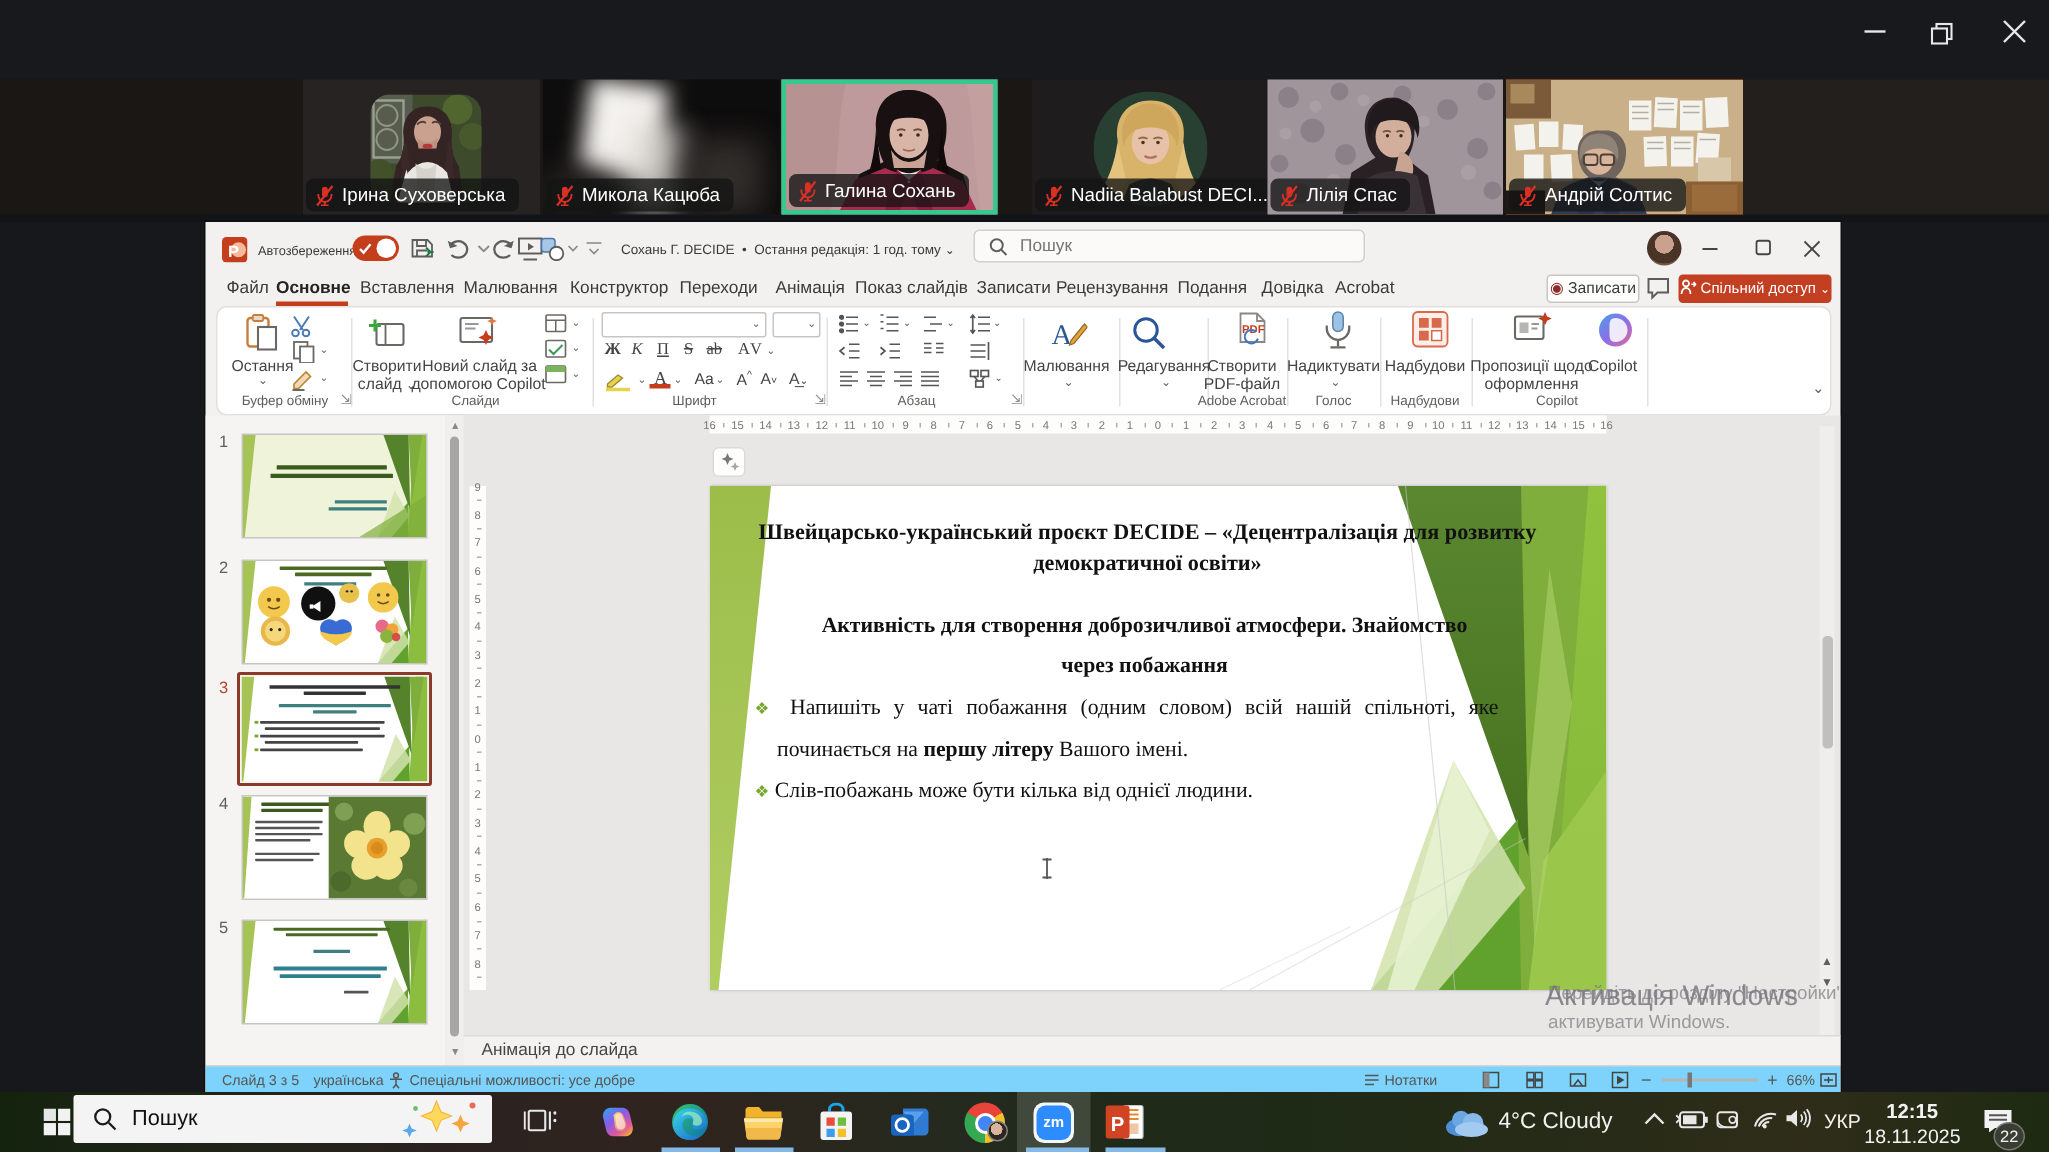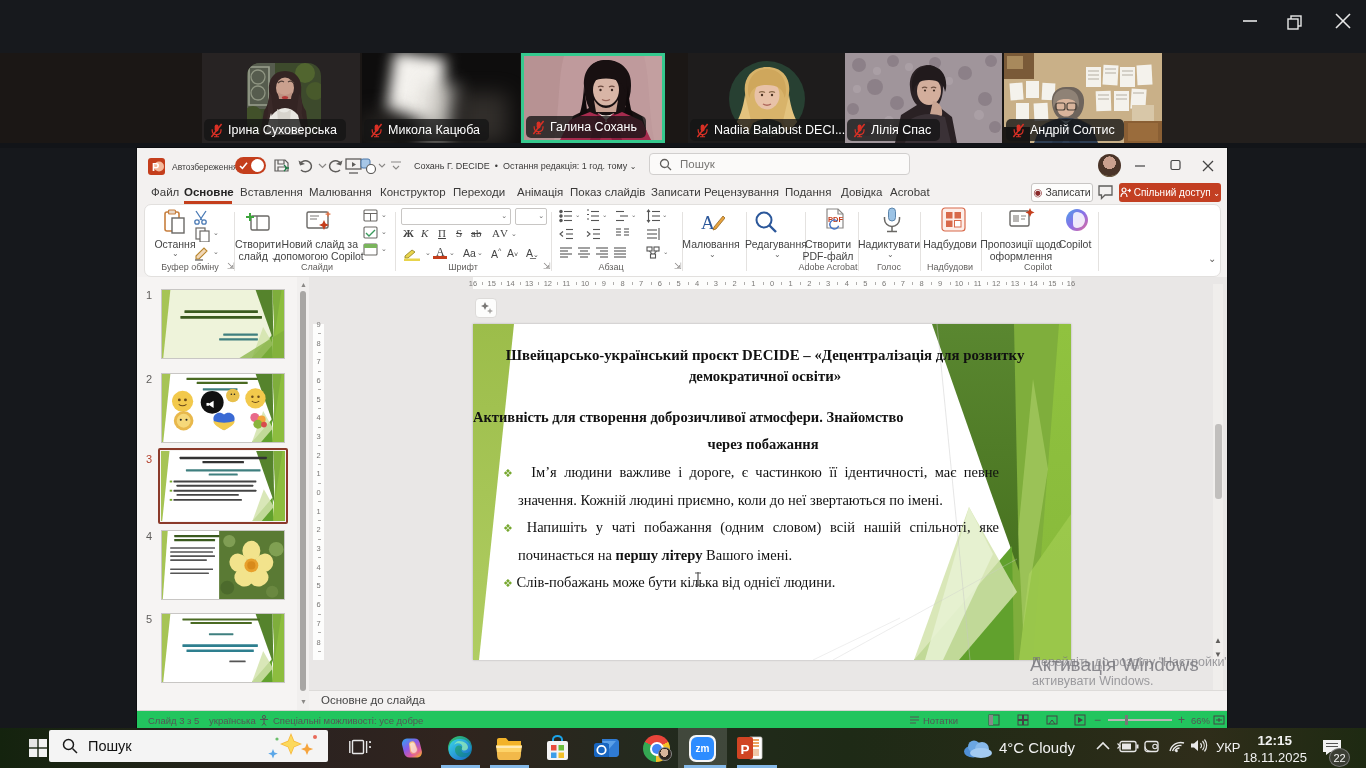--- a/index.html
+++ b/index.html
@@ -857,45 +857,44 @@
 <polygon points="545,210 560,55 575,145 550,305" fill="#b2d36e" opacity=".55"></polygon>
 <polygon points="459,0 541,0 546,247 517,166" fill="url(#dkg)"></polygon>
 <polygon points="539,222 541,336 441,336" fill="#61a12d"></polygon>
 <polygon points="496,183 544,268 486,336 441,336" fill="#d2e3ac" opacity=".85"></polygon>
 <polygon points="496,183 520,230 470,336 452,336" fill="#e8f2d4" opacity=".85"></polygon>
 <line x1="464" y1="0" x2="497" y2="336" stroke="#c5c5c5" stroke-width="0.8" opacity=".55"></line>
 <line x1="360" y1="336" x2="544" y2="235" stroke="#cccccc" stroke-width="0.8" opacity=".45"></line>
 <line x1="427" y1="294" x2="340" y2="336" stroke="#cccccc" stroke-width="0.8" opacity=".4"></line>
 </svg>
   <div class="a" style="left:0;top:21px;width:584px;text-align:center;font-family:'Liberation Serif',serif;font-weight:bold;font-size:14.8px;color:#111;line-height:21px;">Швейцарсько-український проєкт DECIDE – «Децентралізація для розвитку<br>демократичної освіти»</div>
-  <div class="a" style="left:0;top:85px;width:580px;font-family:'Liberation Serif',serif;font-weight:bold;font-size:14.5px;color:#111;">Активність для створення доброзичливої атмосфери. Знайомство</div>
+  <div class="a" style="left:0;top:85px;width:580px;text-align:center;font-family:'Liberation Serif',serif;font-weight:bold;font-size:14.5px;color:#111;">Активність для створення доброзичливої атмосфери. Знайомство</div>
   <div class="a" style="left:0;top:112px;width:580px;text-align:center;font-family:'Liberation Serif',serif;font-weight:bold;font-size:14.5px;color:#111;">через побажання</div>
   <div class="a" style="left:30px;top:135px;width:496px;font-family:'Liberation Serif',serif;font-size:14.5px;color:#111;line-height:27px;">
-   <div style="text-align:justify;padding-left:15px;text-indent:-15px;"><span style="color:#76a72e;font-size:11px;">❖</span>&nbsp; Ім’я людини важливе і дороге, є частинкою її ідентичності, має певне значення. Кожній людині приємно, коли до неї звертаються по імені.</div>
    <div style="text-align:justify;padding-left:15px;text-indent:-15px;"><span style="color:#76a72e;font-size:11px;">❖</span> Напишіть у чаті побажання (одним словом) всій нашій спільноті, яке починається на <b>першу літеру</b> Вашого імені.</div>
    <div style="padding-left:15px;text-indent:-15px;"><span style="color:#76a72e;font-size:11px;">❖</span> Слів-побажань може бути кілька від однієї людини.</div>
   </div>
   <svg class="a" style="left:219px;top:248px;" width="12" height="14" viewBox="0 0 12 14">
           <path d="M6 0v14M3 1h6M3 13h6" stroke="#555" stroke-width="1.2" fill="none"></path>
         </svg>
  </div>
 
  <div class="a" style="left:1076px;top:136px;width:10px;height:426px;background:#f0eeec;"></div>
  <div class="a" style="left:1078px;top:276px;width:7px;height:75px;background:#c1bfbd;border-radius:3px;"></div>
  <div class="a" style="left:1077px;top:488px;width:9px;height:9px;color:#605e5c;font-size:8px;">▲</div>
  <div class="a" style="left:1077px;top:502px;width:9px;height:9px;color:#605e5c;font-size:8px;">▼</div>
 
  <div class="a" style="left:893px;top:506px;font-size:19px;color:rgba(106,106,112,.75);white-space:nowrap;">Активація Windows</div>
  <div class="a" style="left:895px;top:507px;font-size:12.5px;color:rgba(120,120,126,.7);white-space:nowrap;">Перейдіть до розділу "Настройки", щоб</div>
  <div class="a" style="left:895px;top:526px;font-size:12.5px;color:rgba(120,120,126,.7);white-space:nowrap;">активувати Windows.</div>
 
  <div class="a" style="left:172px;top:542px;width:918px;height:20px;background:#f4f2f1;border-top:1px solid #dddbd9;"></div>
- <div class="a" style="left:184px;top:546px;font-size:11.5px;color:#444;">Основне до слайда</div>
-
- <div class="a" style="left:0;top:562px;width:1090px;height:18px;background:#22c55e;border-top:1px solid #d6d4d2;font-size:9.5px;color:#555;">
+ <div class="a" style="left:184px;top:546px;font-size:11.5px;color:#444;">Анімація до слайда</div>
+
+ <div class="a" style="left:0;top:562px;width:1090px;height:18px;background:#7dd3fc;border-top:1px solid #d6d4d2;font-size:9.5px;color:#555;">
   <span class="a" style="left:11px;top:4px;">Слайд 3 з 5</span>
   <span class="a" style="left:72px;top:4px;">українська</span>
   <svg class="a" style="left:121px;top:3px;" width="12" height="12" viewBox="0 0 12 12">
           <circle cx="6" cy="3" r="1.6" fill="none" stroke="#555"></circle>
           <path d="M2 5.5h8M6 5v4M6 9l-2 2.5M6 9l2 2.5" stroke="#555" fill="none"></path>
         </svg>
   <span class="a" style="left:136px;top:4px;">Спеціальні можливості: усе добре</span>
   <svg class="a" style="left:772px;top:4px;" width="11" height="11" viewBox="0 0 11 11">
           <path d="M1 2h9M1 5h9M1 8h6" stroke="#555" stroke-width="1"></path>
         </svg>

